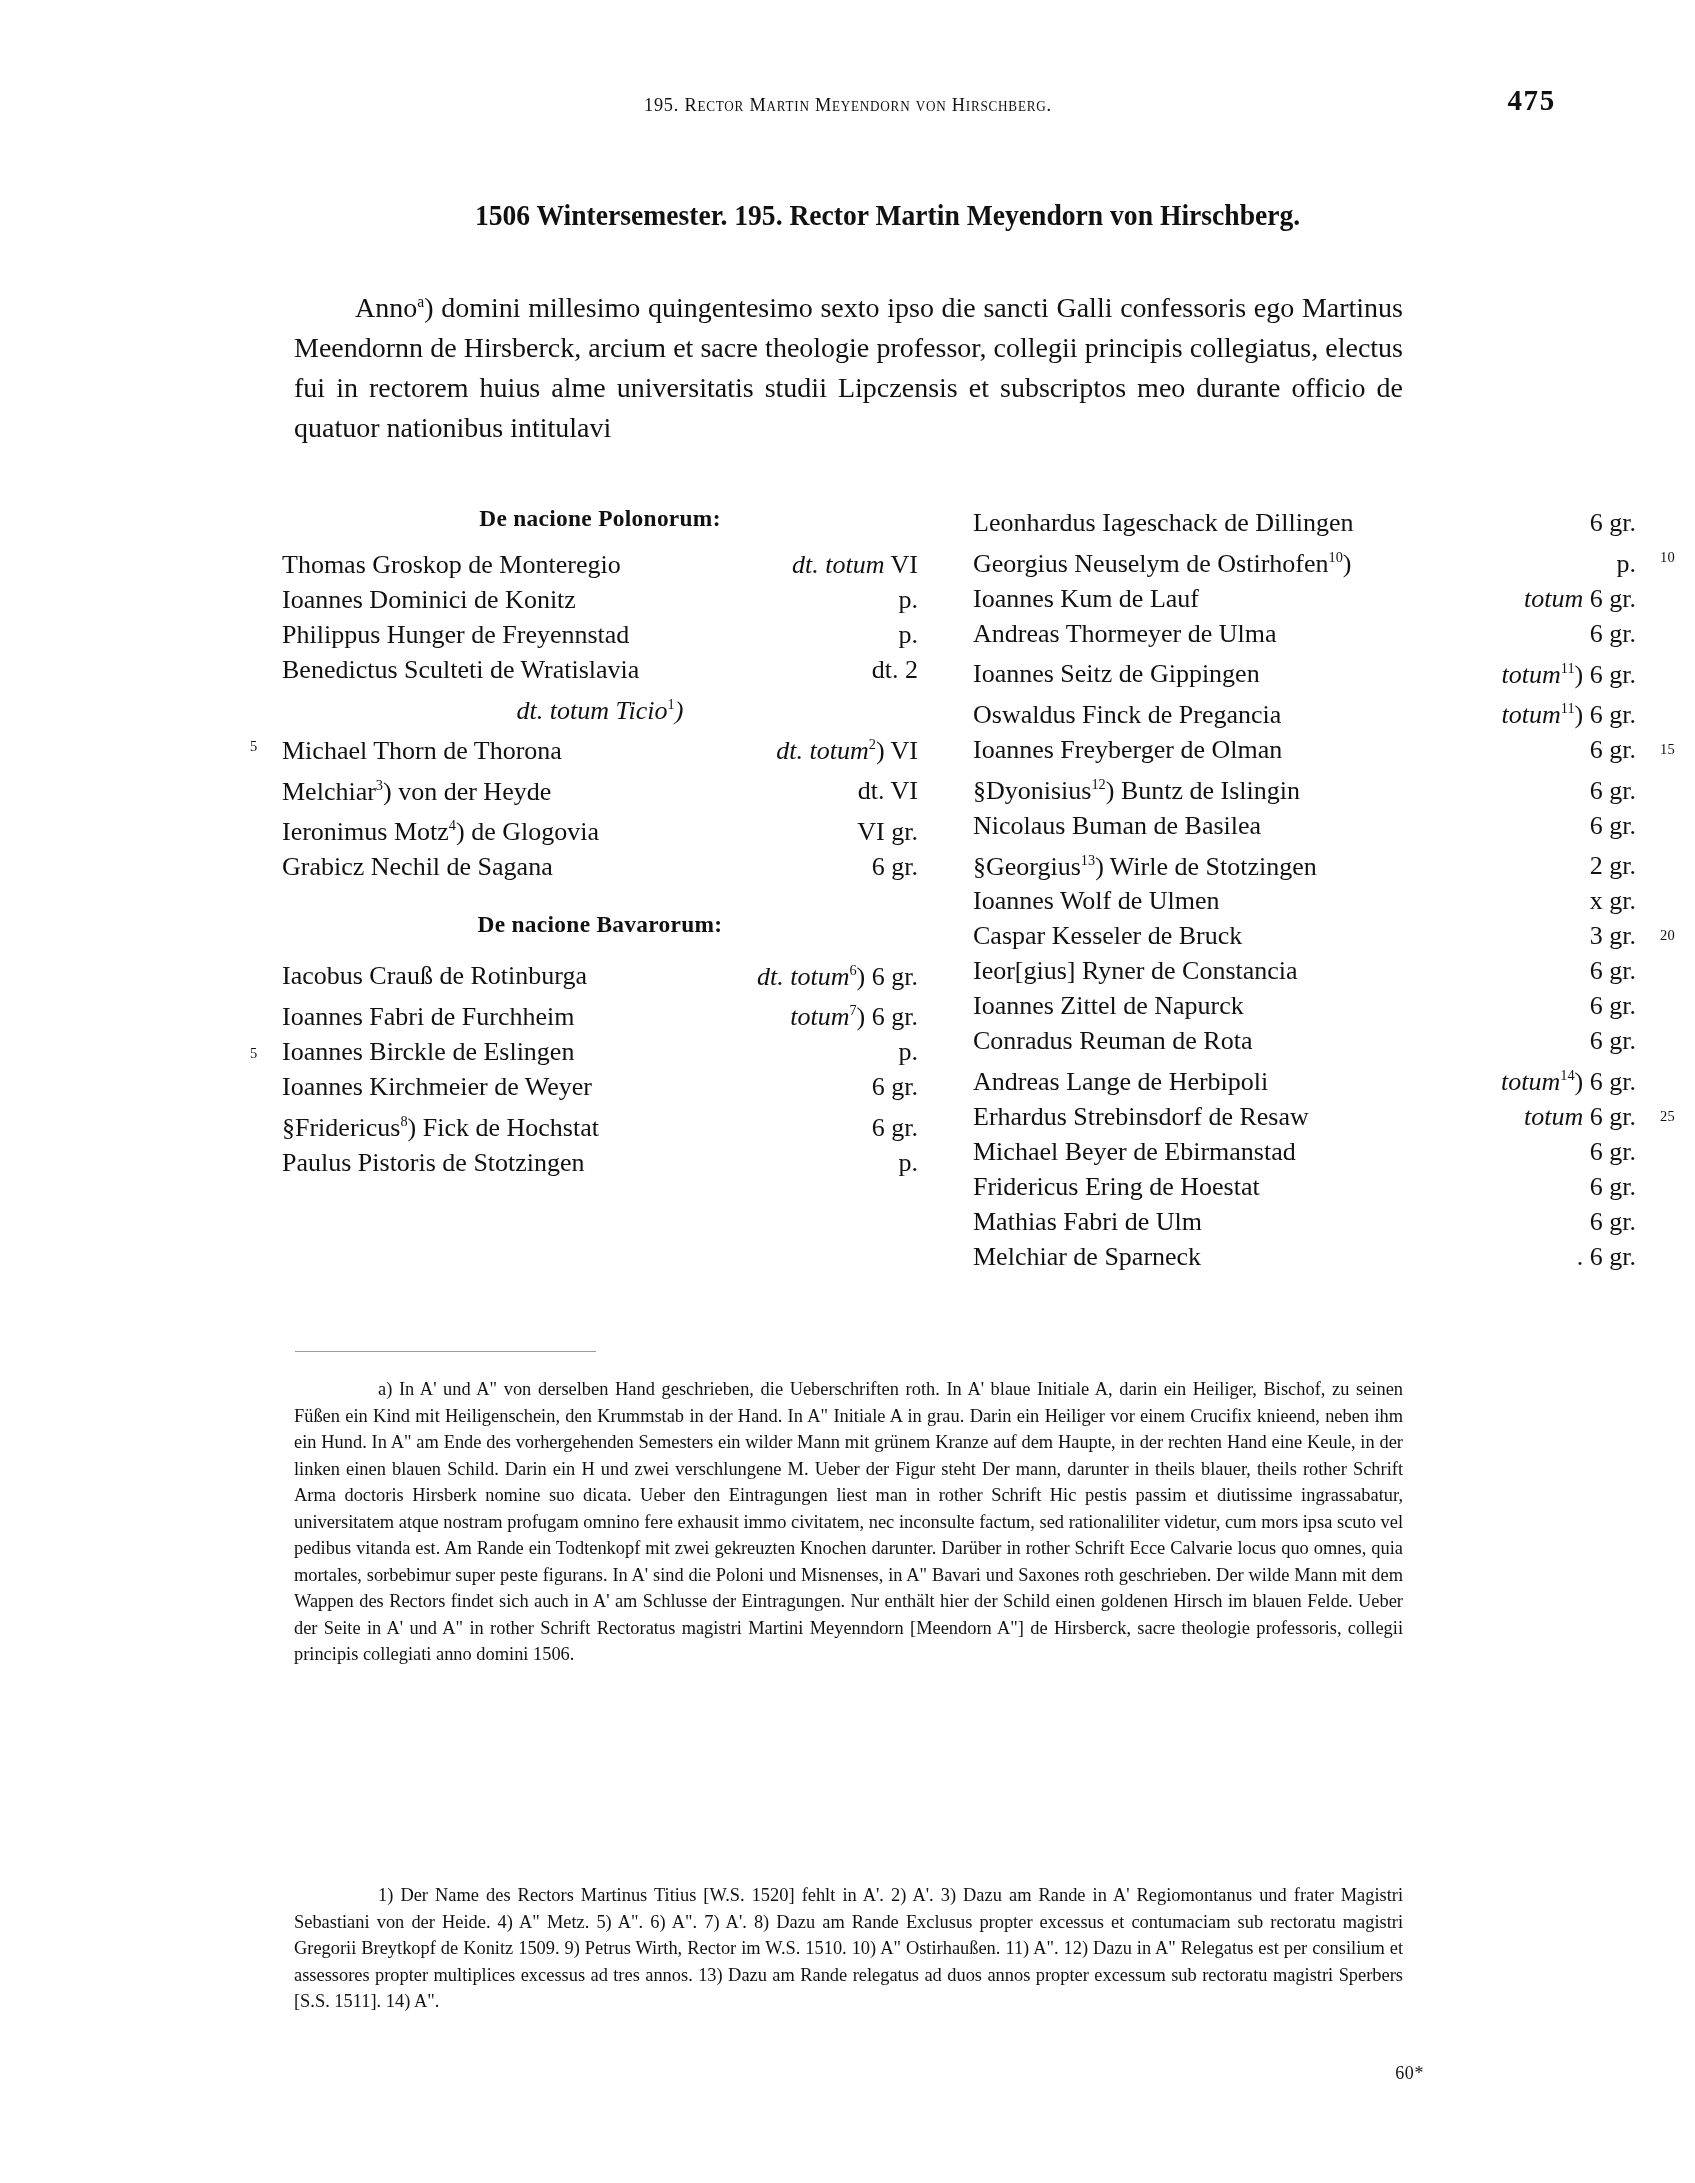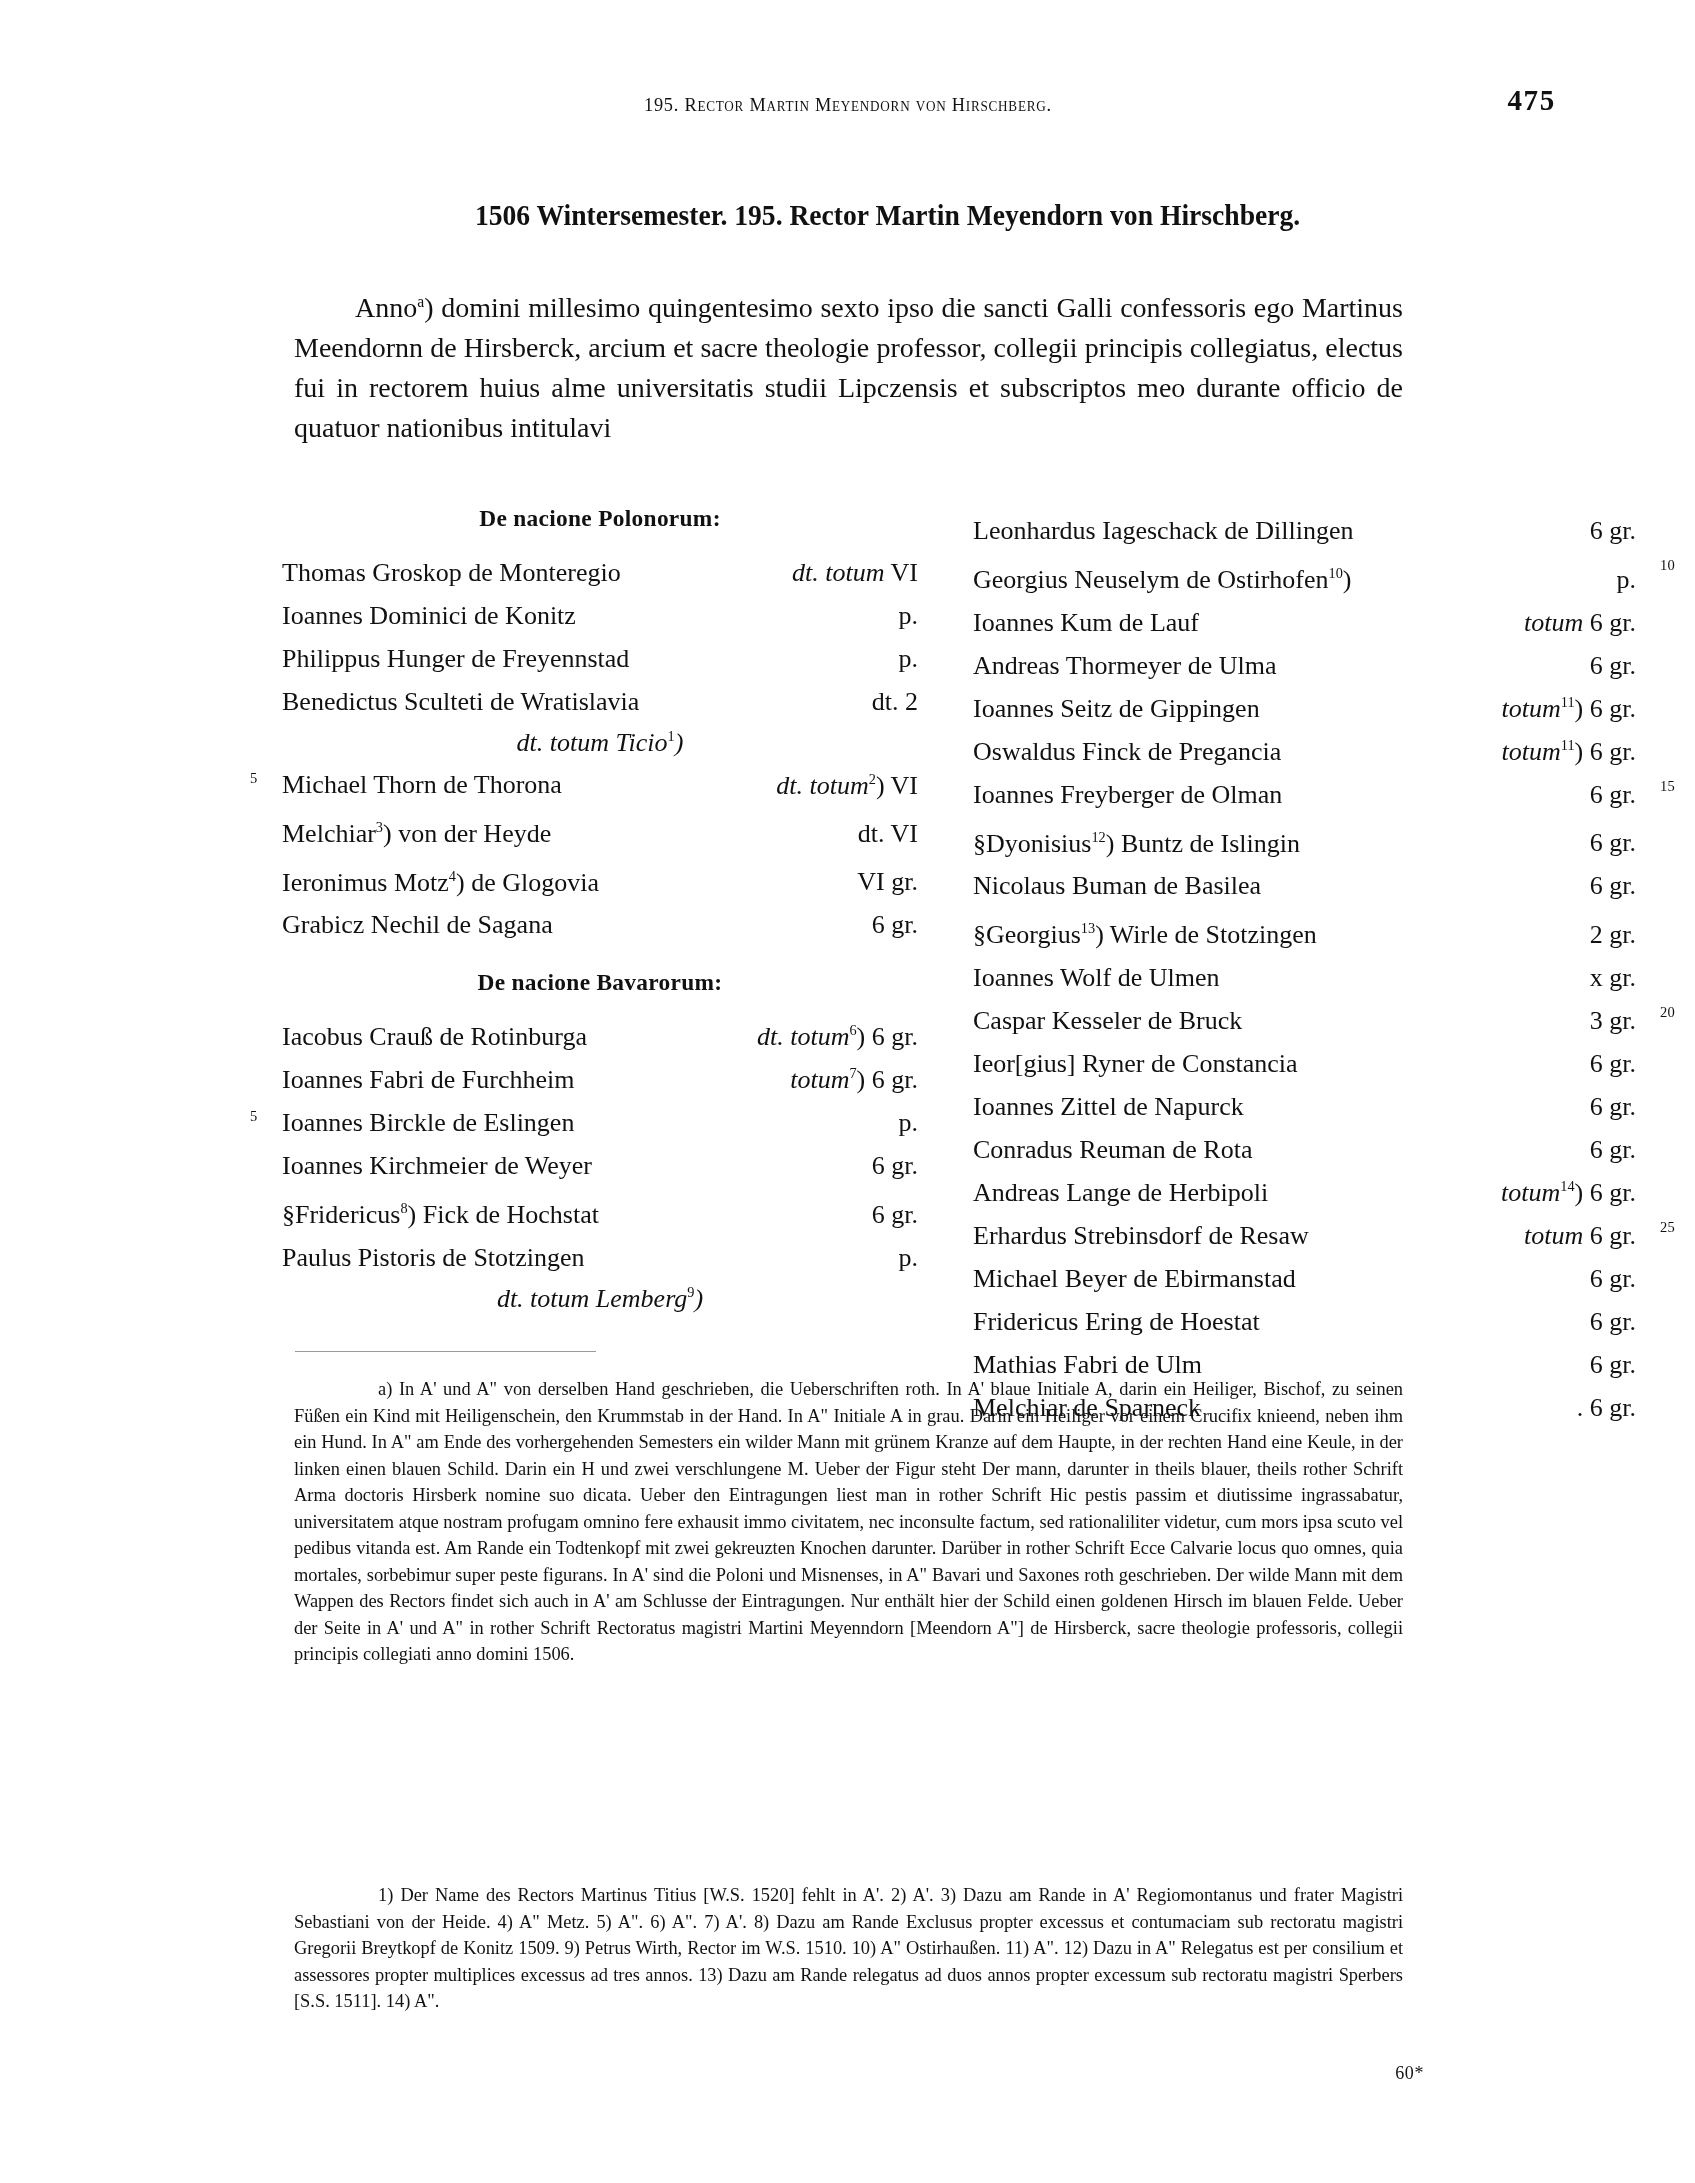--- a/index.html
+++ b/index.html
@@ -58,21 +58,21 @@
   .entry {
     position:relative;
     display:flex; align-items:baseline;
     font-size:26px; line-height:35px;
     white-space:nowrap;
   }
   .entry .lineno {
     position:absolute; left:-32px; top:2.2px;
     font-size:14.5px; letter-spacing:0.3px;
   }
-  .entry .nm { flex:0 0 auto;margin-top:8px; }
+  .entry .nm { flex:0 0 auto; }
   .entry .fill { flex:1 1 auto; }
   .entry .amt { flex:0 0 auto; text-align:right; }
   .entry .amt i { font-style:italic; }
   .entry sup { font-size:0.55em; vertical-align:super; }
   .cont-line {
     font-size:26px; line-height:35px; text-align:center; white-space:nowrap;
     font-style:italic;
   }
   .cont-line sup { font-style:normal; font-size:0.55em; vertical-align:super; }
   .rnum {
@@ -197,21 +197,20 @@
           <div class="entry">
             <span class="nm">§Fridericus<sup>8</sup>) Fick de Hochstat</span>
             <span class="fill"></span>
             <span class="amt">6 gr.</span>
           </div>
           <div class="entry">
             <span class="nm">Paulus Pistoris de Stotzingen</span>
             <span class="fill"></span>
             <span class="amt">p.</span>
           </div>
-          <div class="cont-line">dt. totum Lemberg<sup>9</sup>)</div>
         </div>
     </div>
 
     <div class="col col-right">
       <div id="list-right">
           <div class="entry">
             <span class="nm">Leonhardus Iageschack de Dillingen</span>
             <span class="fill"></span>
             <span class="amt">6 gr.</span>
           </div>

